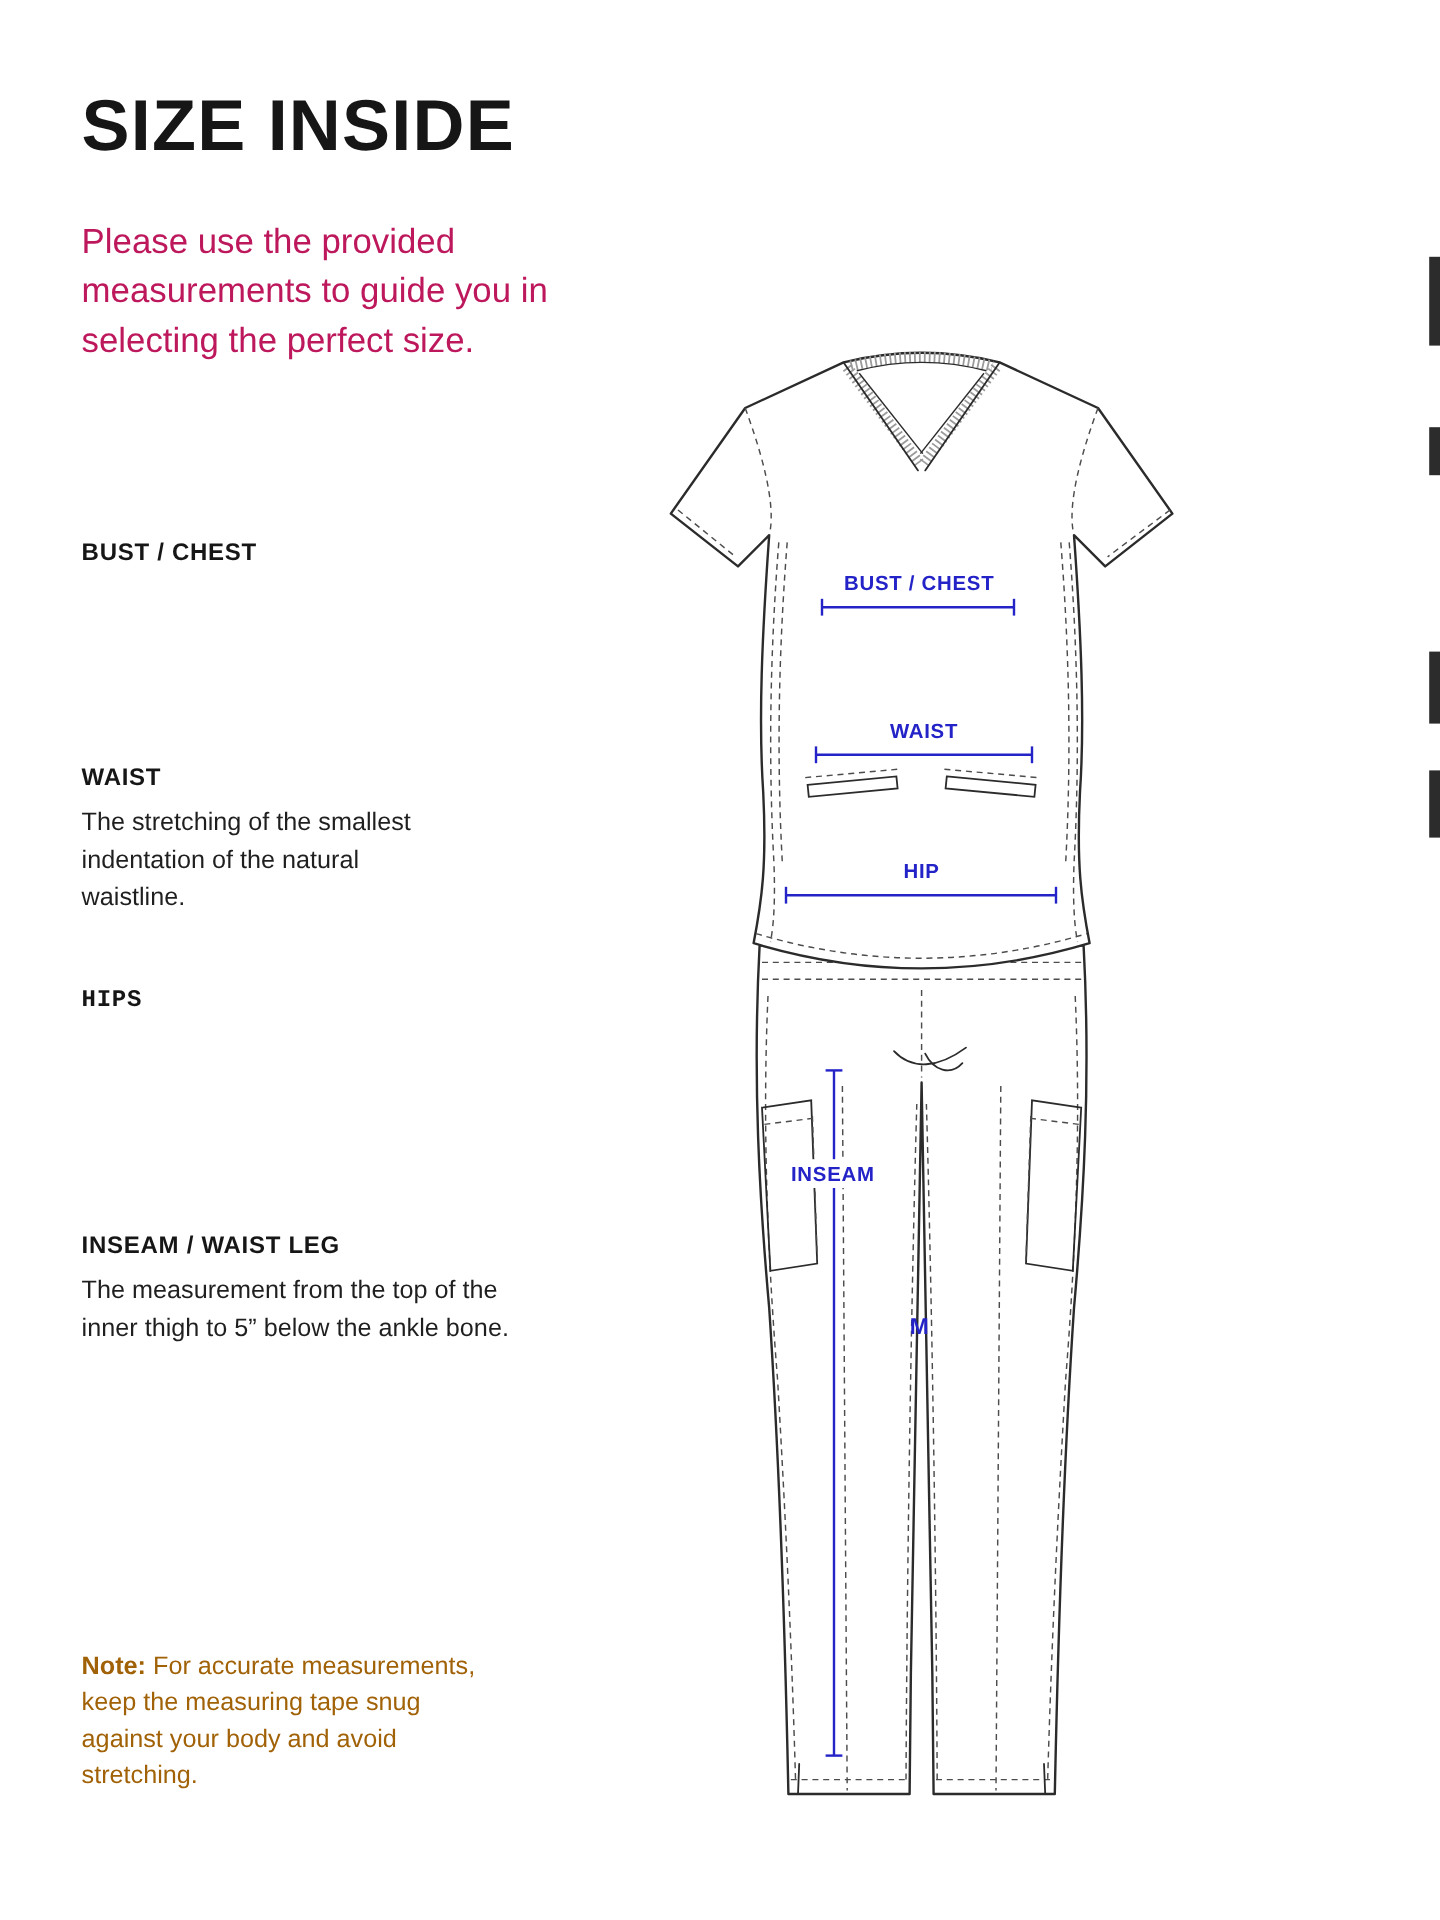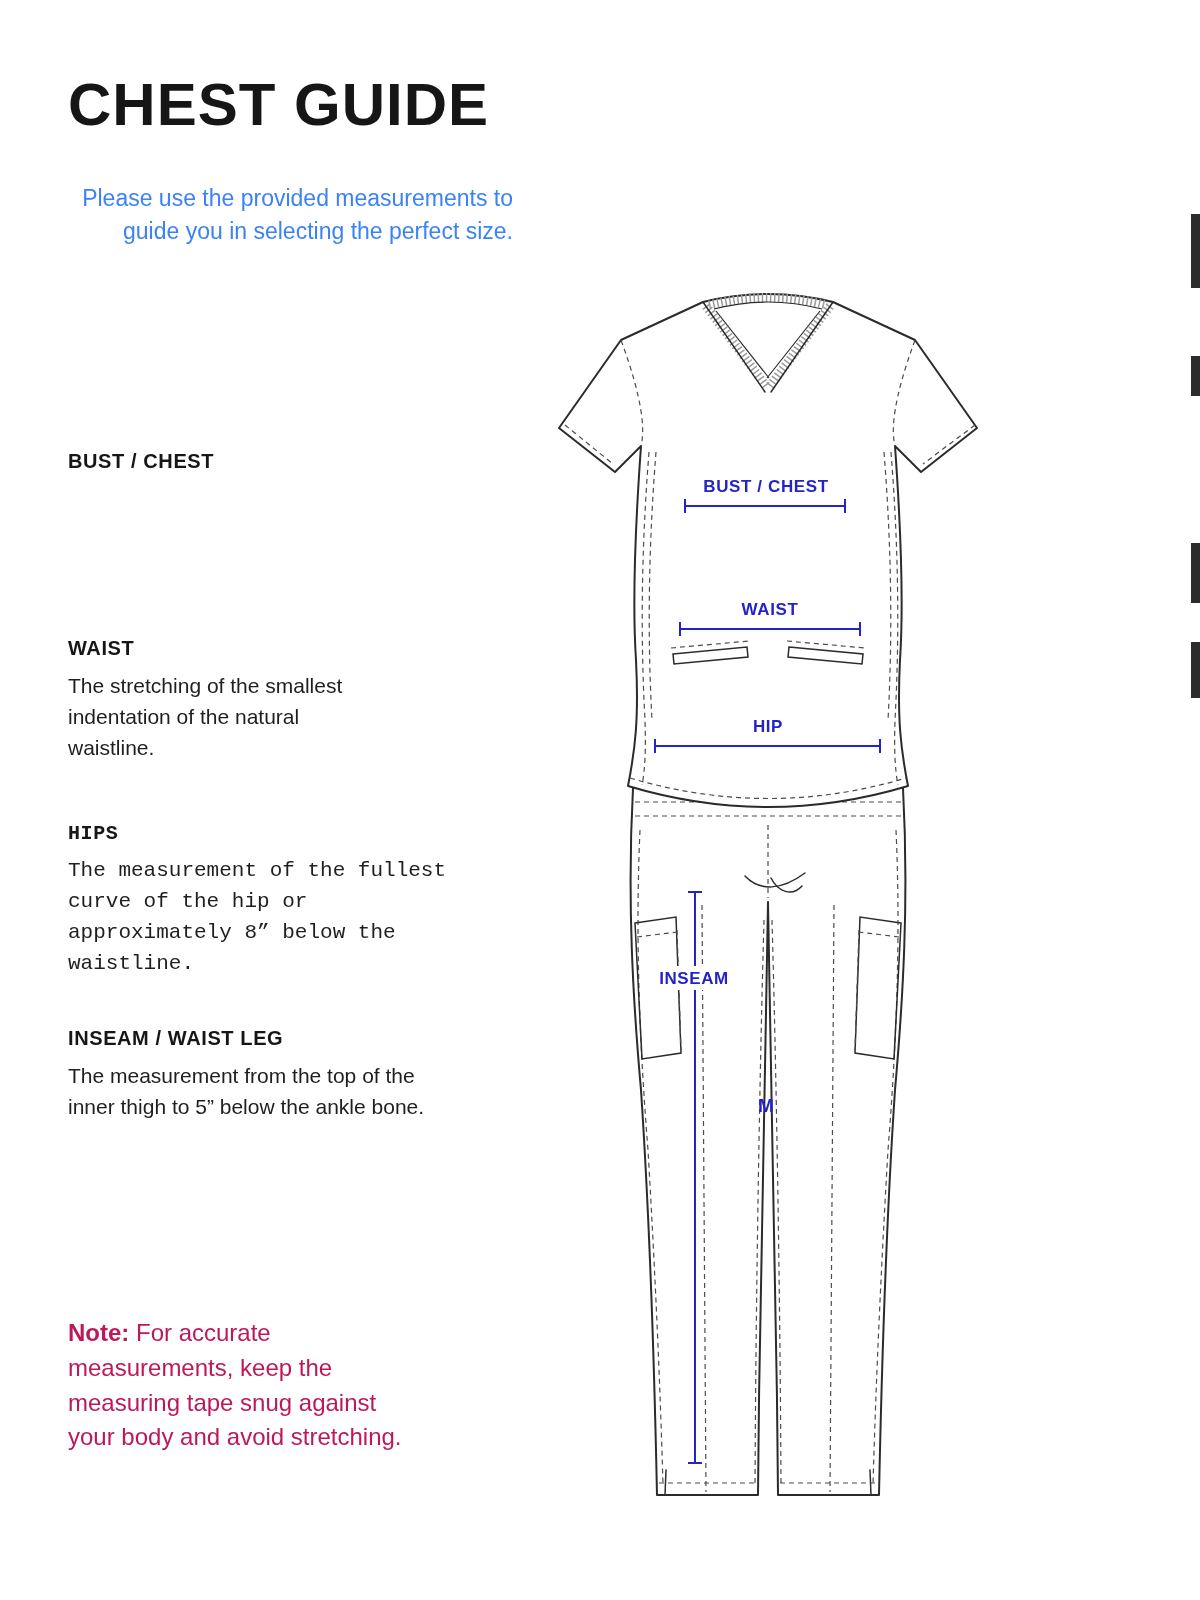--- a/index.html
+++ b/index.html
@@ -8,34 +8,34 @@
     font-family:"Liberation Sans",sans-serif;color:var(--ink,#1f1f1f);
     overflow:hidden;
   }
   .left-col{position:absolute;left:68px;top:0;width:470px;height:100%;}
   .page-title{
     position:absolute;top:70px;left:0;margin:0;
     font-size:60px;font-weight:800;letter-spacing:1px;color:#161616;
   }
   .intro{
     position:absolute;top:182px;left:0;width:445px;margin:0;
-    font-size:23px;line-height:1.42;color:#3b82f6;text-align:right;
+    font-size:29px;line-height:1.42;color:#be185d;
   }
   .def{position:absolute;left:0;margin:0;}
   .def h2{
     margin:0 0 10px 0;font-size:20px;font-weight:700;letter-spacing:.6px;color:#161616;
   }
   .def p{margin:0;font-size:21px;line-height:1.48;color:#1f1f1f;}
   .def-bust{top:450px;width:300px;}
   .def-waist{top:637px;width:310px;}
   .def-hips{top:822px;width:380px;font-family:Liberation Mono, monospace;}
   .def-inseam{top:1027px;width:360px;}
   .note{
-    position:absolute;top:1316px;left:0;width:340px;margin:0;
-    font-size:24px;line-height:1.45;color:#be185d;
+    position:absolute;top:1374px;left:0;width:340px;margin:0;
+    font-size:21px;line-height:1.45;color:#a16207;
   }
   .note strong{font-weight:700;}
   .diagram{position:absolute;left:545px;top:280px;width:450px;height:1235px;}
   .diagram svg{width:100%;height:100%;display:block;}
 
   
   .outline{fill:#ffffff;stroke:var(--line,#2b2b2b);stroke-width:2;stroke-linejoin:round;stroke-linecap:round;}
   .solidline{fill:none;stroke:var(--line,#2b2b2b);stroke-width:1.5;stroke-linecap:round;}
   .thin{fill:none;stroke:var(--line,#2b2b2b);stroke-width:1.2;}
   .seam{fill:none;stroke:#4c4c4c;stroke-width:1.2;stroke-dasharray:5 4;}
@@ -54,35 +54,34 @@
   .edge-mark{position:absolute;right:0;width:9px;background:#2c2c2c;}
   .em1{top:214px;height:74px;}
   .em2{top:356px;height:40px;}
   .em3{top:543px;height:60px;}
   .em4{top:642px;height:56px;}
 </style>
 </head>
 <body>
 
 <div class="left-col">
-  <h1 class="page-title">CHEST GUIDE</h1>
+  <h1 class="page-title">SIZE INSIDE</h1>
   <p class="intro">Please use the provided measurements to guide you in selecting the perfect size.</p>
 
   <section class="def def-bust">
     <h2>BUST / CHEST</h2>
   </section>
 
   <section class="def def-waist">
     <h2>WAIST</h2>
     <p>The stretching of the smallest indentation of the natural waistline.</p>
   </section>
 
   <section class="def def-hips">
     <h2>HIPS</h2>
-    <p>The measurement of the fullest curve of the hip or approximately 8” below the waistline.</p>
   </section>
 
   <section class="def def-inseam">
     <h2>INSEAM / WAIST LEG</h2>
     <p>The measurement from the top of the inner thigh to 5” below the ankle bone.</p>
   </section>
 
   <p class="note">
     <strong>Note:</strong>
     <span>For accurate measurements, keep the measuring tape snug against your body and avoid stretching.</span>

